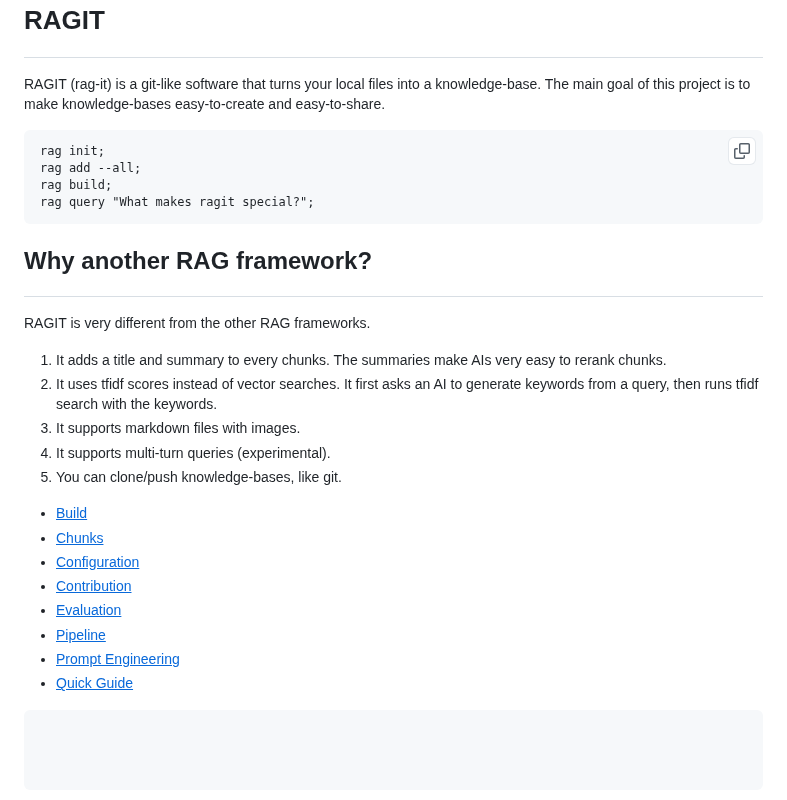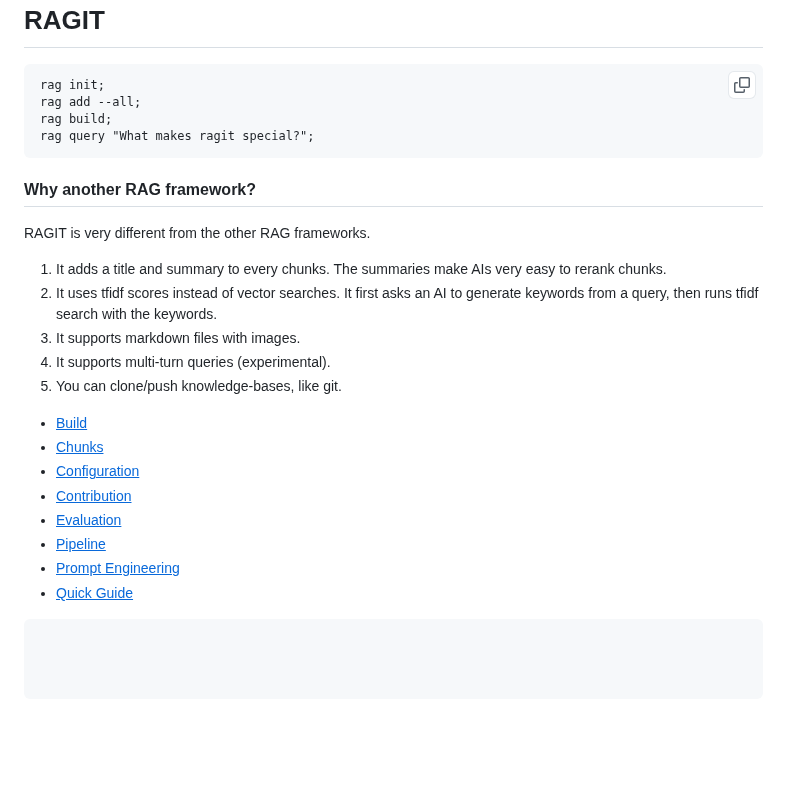--- a/index.html
+++ b/index.html
@@ -25,29 +25,29 @@
     line-height: 1.45;
   }
   .markdown-body {
     padding: 4px 24px 0 24px;
   }
   h1 {
     font-size: 26px;
     font-weight: bold;
     line-height: 1.25;
     margin: 0 0 16px 0;
-    padding-bottom: 10px;
+    padding-bottom: 20px;
     border-bottom: 1px solid var(--divider);
   }
   h2 {
-    font-size: 16px;
+    font-size: 24px;
     font-weight: bold;
     line-height: 1.25;
     margin: 22px 0 16px 0;
-    padding-bottom: 6px;
+    padding-bottom: 20px;
     border-bottom: 1px solid var(--divider);
   }
   p {
     margin: 0 0 16px 0;
   }
   .code-wrap {
     position: relative;
     margin: 0 0 16px 0;
   }
   pre {
@@ -98,20 +98,21 @@
     margin: 0 0 16px 0;
   }
 </style>
 </head>
 <body>
 
 <div class="markdown-body">
 
   <h1>RAGIT</h1>
 
+  <p>RAGIT (rag-it) is a git-like software that turns your local files into a knowledge-base. The main goal of this project is to make knowledge-bases easy-to-create and easy-to-share.</p>
 
   <div class="code-wrap">
     <pre><span class="code-line">rag init;</span><span class="code-line">rag add --all;</span><span class="code-line">rag build;</span><span class="code-line">rag query "What makes ragit special?";</span></pre>
     <button class="copy-btn">
       <span style="display:flex;">
         <svg width="16" height="16" viewBox="0 0 16 16" fill="currentColor" aria-hidden="true">
           <path d="M0 6.75C0 5.784.784 5 1.75 5h1.5a.75.75 0 0 1 0 1.5h-1.5a.25.25 0 0 0-.25.25v7.5c0 .138.112.25.25.25h7.5a.25.25 0 0 0 .25-.25v-1.5a.75.75 0 0 1 1.5 0v1.5A1.75 1.75 0 0 1 9.25 16h-7.5A1.75 1.75 0 0 1 0 14.25Z"></path>
           <path d="M5 1.75C5 .784 5.784 0 6.75 0h7.5C15.216 0 16 .784 16 1.75v7.5A1.75 1.75 0 0 1 14.25 11h-7.5A1.75 1.75 0 0 1 5 9.25Zm1.75-.25a.25.25 0 0 0-.25.25v7.5c0 .138.112.25.25.25h7.5a.25.25 0 0 0 .25-.25v-7.5a.25.25 0 0 0-.25-.25Z"></path>
         </svg>
       </span>

